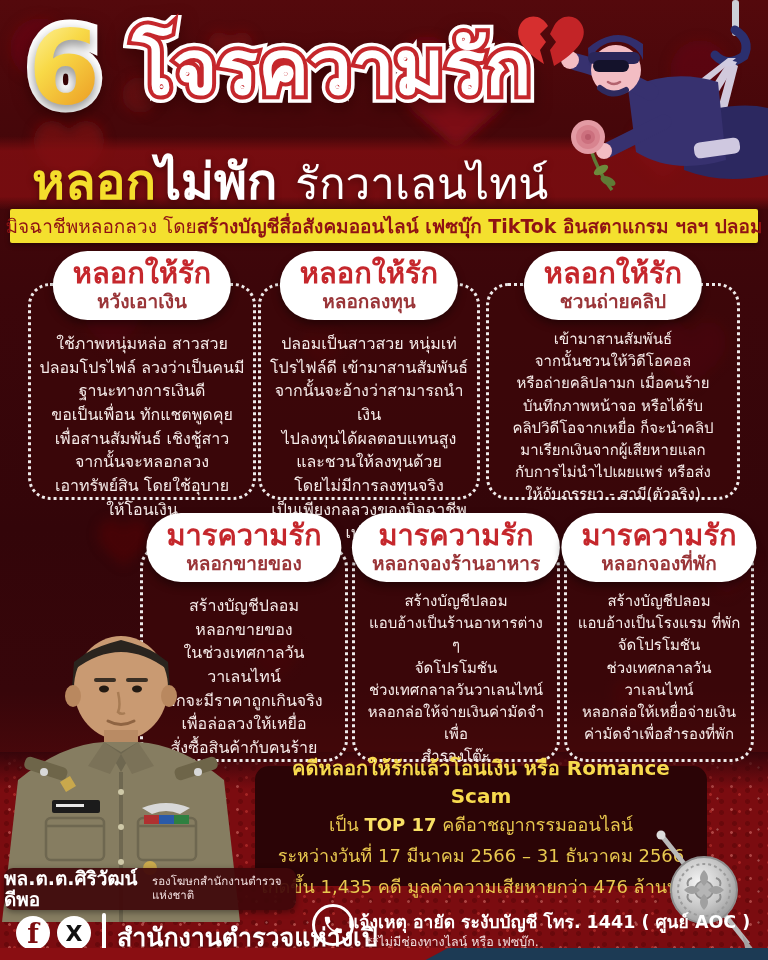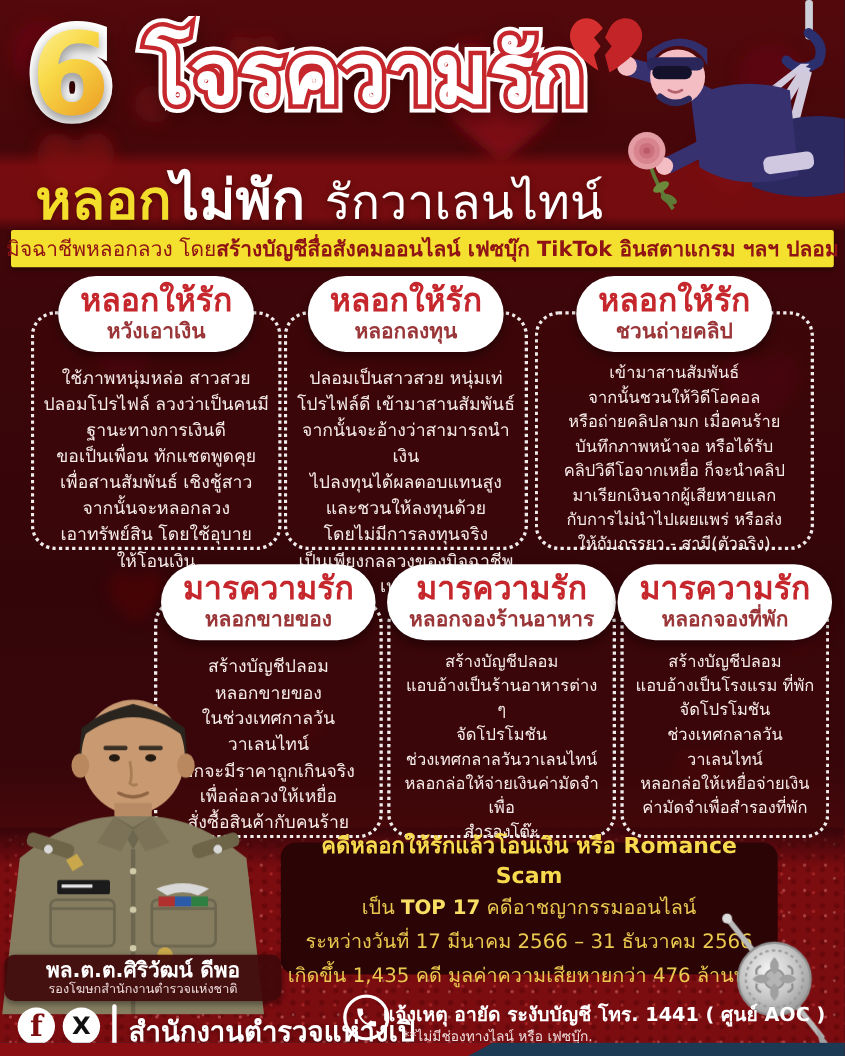--- a/index.html
+++ b/index.html
@@ -80,22 +80,22 @@
     left:255px; top:766px; width:452px; height:120px; background:#2b0406; border-radius:14px;
     display:flex; flex-direction:column; justify-content:center; gap:2px;
     text-align:center; padding:6px 4px;
   }
   .s1 { color:#f7da4e; font-weight:800; font-size:20px; }
   .s  { color:#e9c94f; font-size:18px; font-weight:500; }
   .s-bold { font-weight:800; color:#f9e065; }
   
   .officer { left:0; top:622px; width:242px; height:300px; }
   .nameplate {
-    left:4px; top:868px; width:252px; height:42px; background:rgba(64,8,10,.93); border-radius:9px;
-    display:flex; flex-direction:column; align-items:center; justify-content:center;
+    left:4px; top:868px; width:292px; height:42px; background:rgba(64,8,10,.93); border-radius:9px;
+    display:flex; align-items:center; justify-content:center;
     box-shadow:0 2px 6px rgba(0,0,0,.4);
   }
   .np-name { font-size:19px; font-weight:800; color:#ffffff; line-height:1.1; }
   .np-role { font-size:11.5px; color:#eedcdc; line-height:1.2; }
   
   .fb-icon, .x-icon {
     width:34px; height:34px; border-radius:50%; background:#fff;
     display:flex; align-items:center; justify-content:center; top:916px;
   }
   .fb-icon { left:16px; color:#7e0d10; font-weight:800; font-size:27px; font-family:"DejaVu Serif", serif; }

